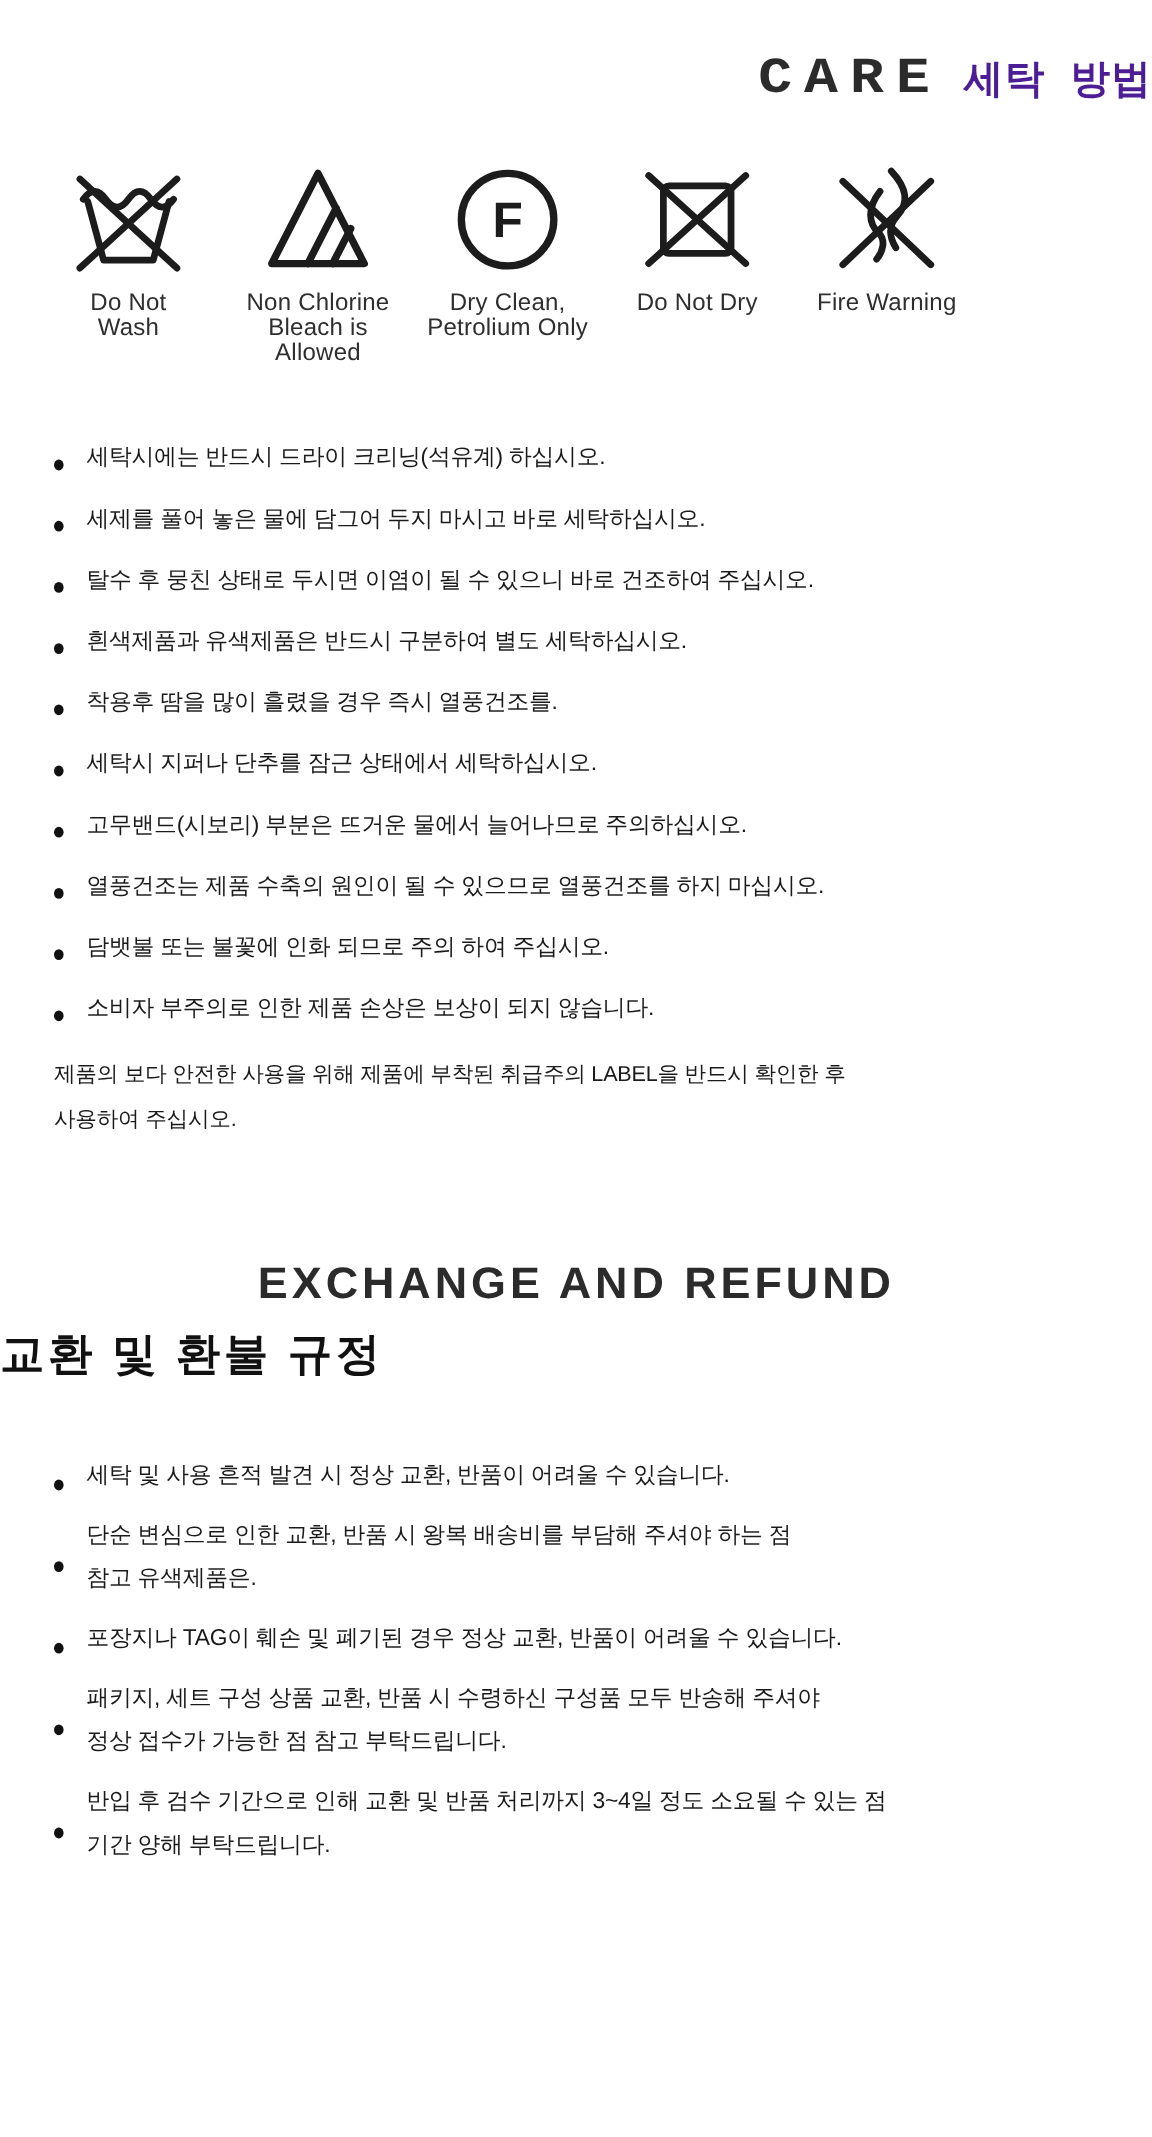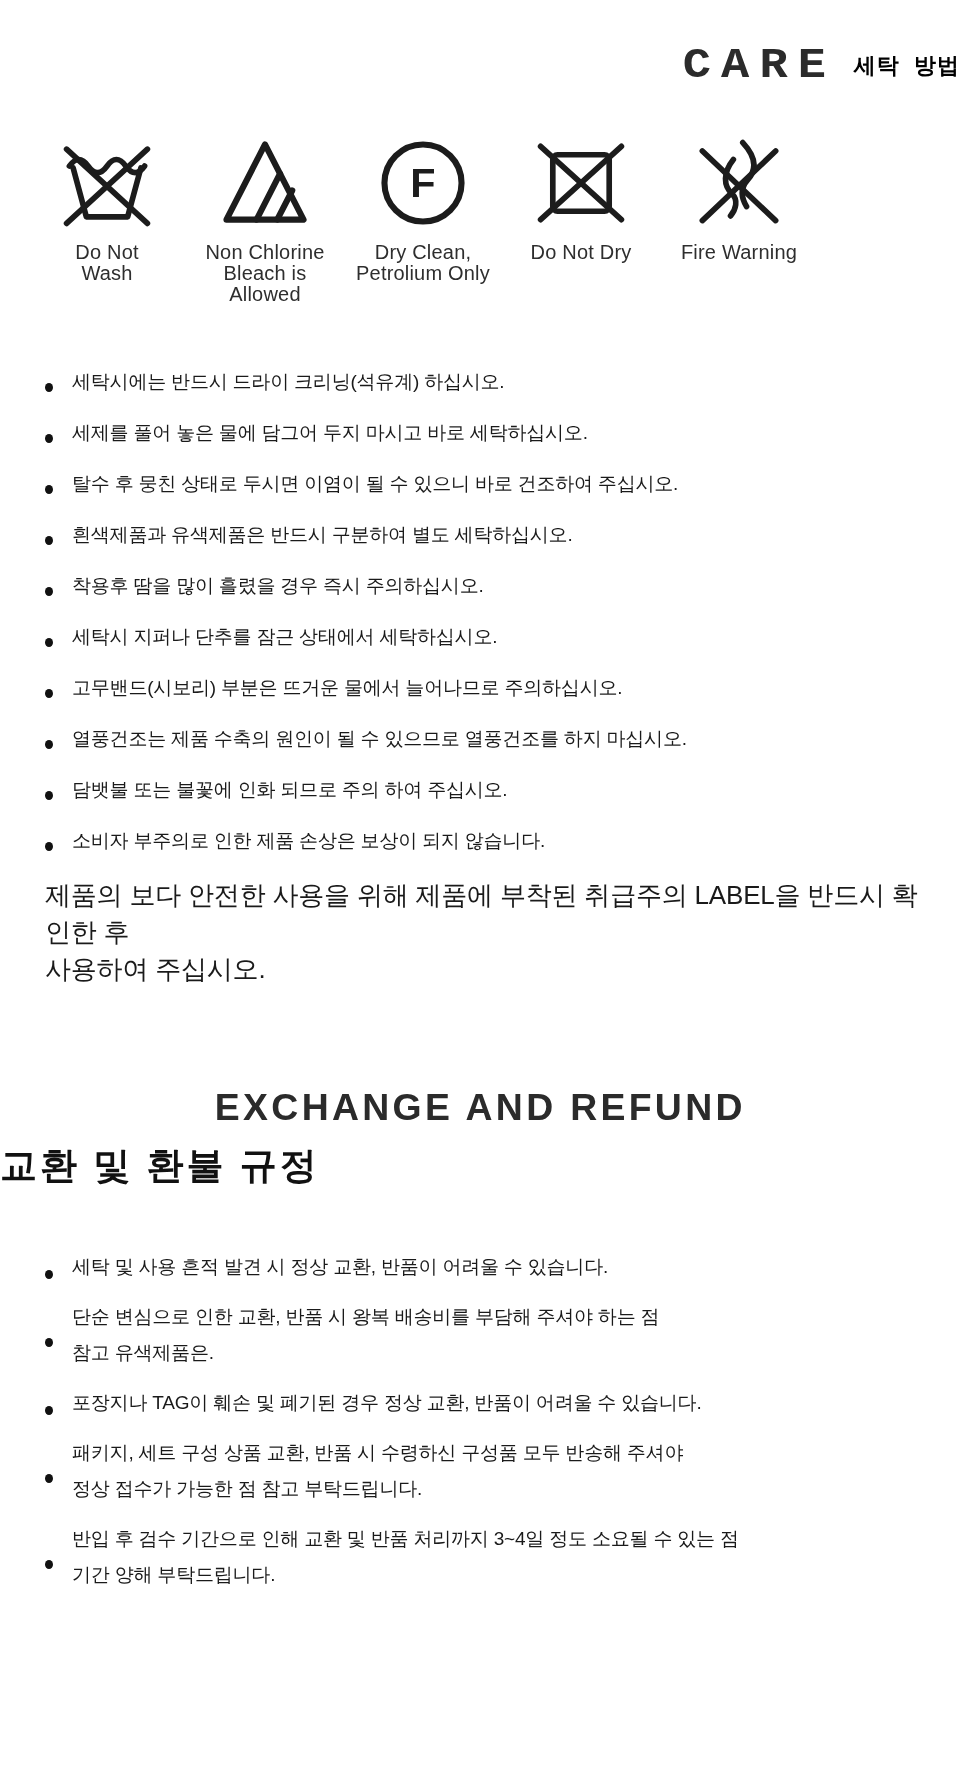--- a/index.html
+++ b/index.html
@@ -25,24 +25,24 @@
   .title-en-care {
     display: inline-block;
     font-size: 42px;
     font-weight: 600;
     letter-spacing: 9px;
     color: #2b2b2b;
     transform: scaleX(1.12);
     transform-origin: center;
   }
   .title-ko-care {
-    font-size: 22px;
+    font-size: 33px;
     font-weight: 700;
     letter-spacing: 1px;
-    color: #000000;
+    color: #4c1d95;
   }
 
   
   .icons-row {
     margin-top: 46px;
     display: flex;
     padding-left: 32px;
     gap: 8px;
   }
   .icon-col {
@@ -88,21 +88,21 @@
   }
   .exchange-list { margin-top: 58px; }
   .exchange-list .bullet { margin-bottom: 14px; }
   .exchange-list .bullet-text { line-height: 36px; }
   .exchange-list .dot { margin-top: 14px; }
 
   
   .care-note {
     margin-top: 14px;
     padding: 0 40px 0 45px;
-    font-size: 26px;
+    font-size: 18px;
     line-height: 37px;
     letter-spacing: -0.2px;
     color: #1a1a1a;
   }
 
   
   .exchange-header {
     margin-top: 100px;
     text-align: center;
   }
@@ -208,21 +208,21 @@
     <li class="bullet">
       <span class="dot"></span>
       <span class="bullet-text pre">탈수 후 뭉친 상태로 두시면 이염이 될 수 있으니 바로 건조하여 주십시오.</span>
     </li>
     <li class="bullet">
       <span class="dot"></span>
       <span class="bullet-text pre">흰색제품과 유색제품은 반드시 구분하여 별도 세탁하십시오.</span>
     </li>
     <li class="bullet">
       <span class="dot"></span>
-      <span class="bullet-text pre">착용후 땀을 많이 흘렸을 경우 즉시 주의하십시오.</span>
+      <span class="bullet-text pre">착용후 땀을 많이 흘렸을 경우 즉시 열풍건조를.</span>
     </li>
     <li class="bullet">
       <span class="dot"></span>
       <span class="bullet-text pre">세탁시 지퍼나 단추를 잠근 상태에서 세탁하십시오.</span>
     </li>
     <li class="bullet">
       <span class="dot"></span>
       <span class="bullet-text pre">고무밴드(시보리) 부분은 뜨거운 물에서 늘어나므로 주의하십시오.</span>
     </li>
     <li class="bullet">

